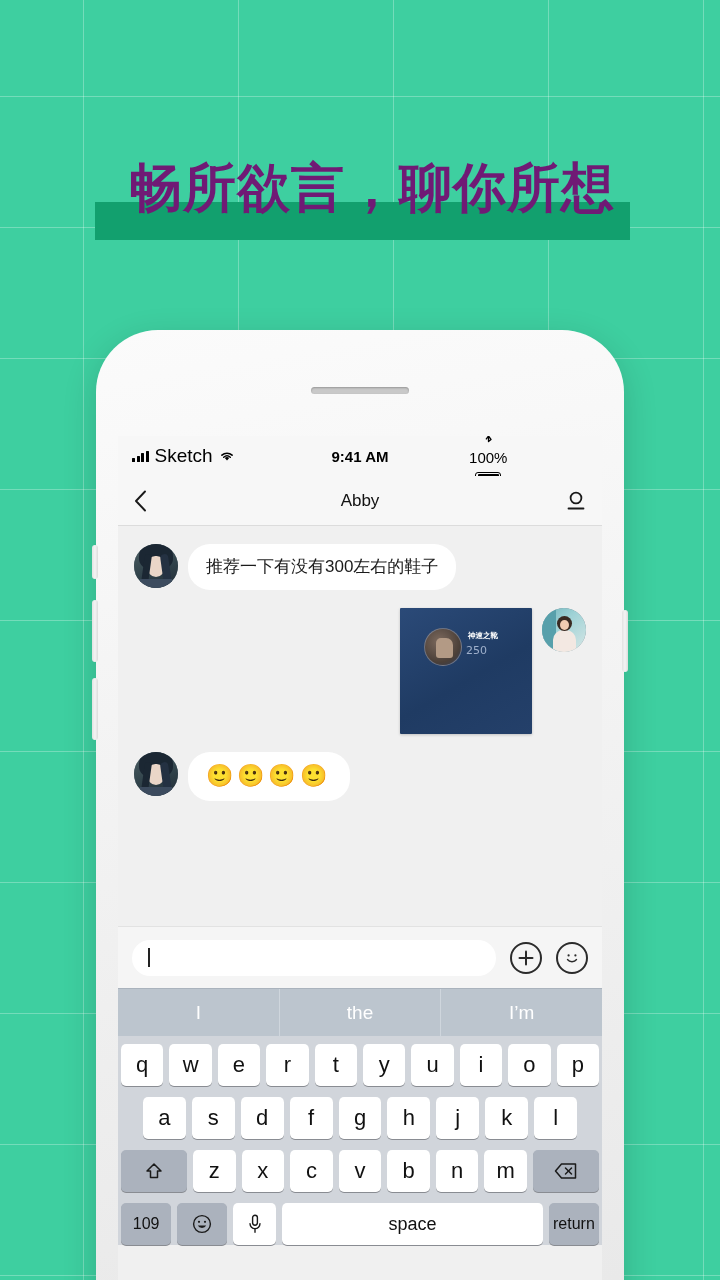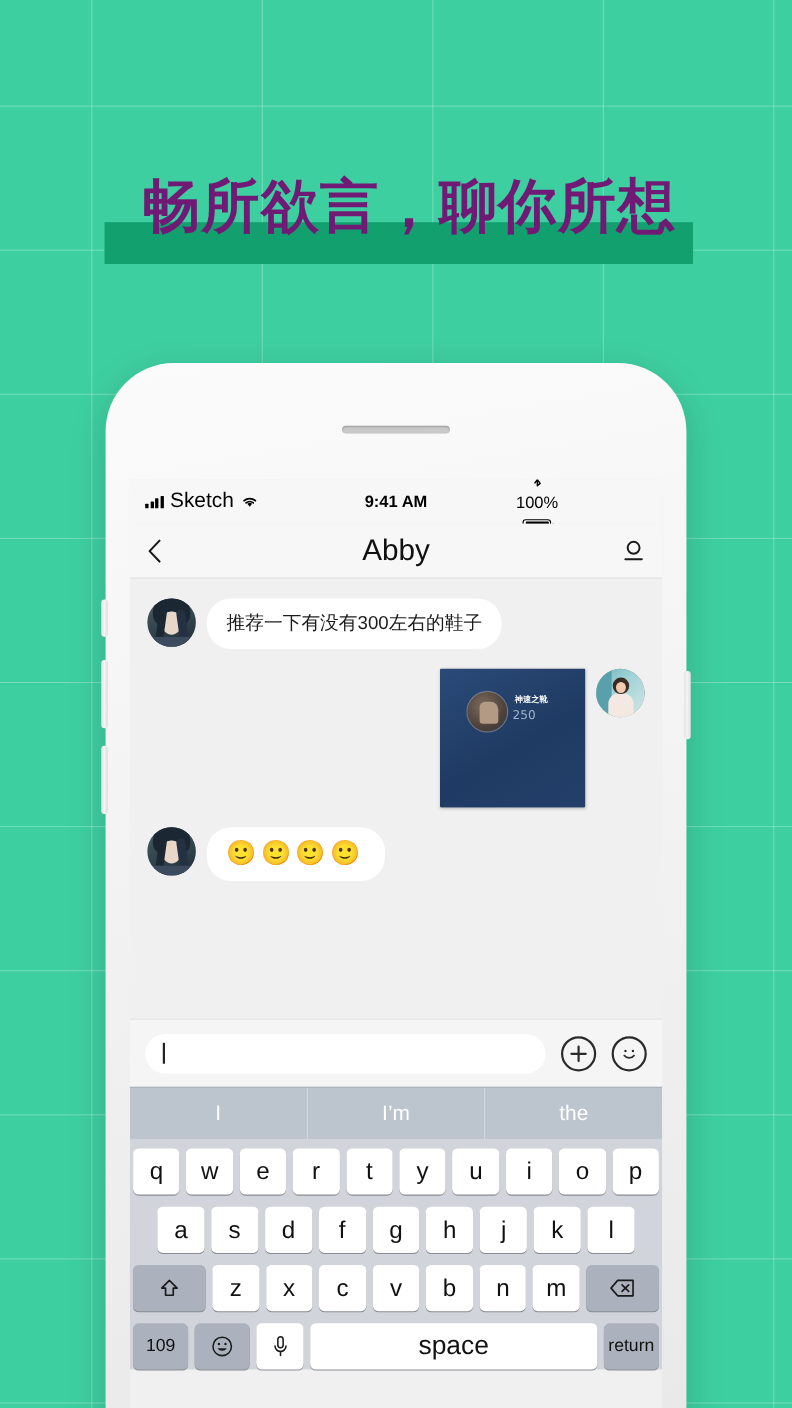--- a/index.html
+++ b/index.html
@@ -122,21 +122,21 @@
     height: 50px;
     background: #F7F7F7;
     border-bottom: 1px solid #dcdcdc;
     display: flex; align-items: center;
     padding: 0 16px;
     position: relative;
   }
   #nav-title {
     position: absolute; left: 0; right: 0;
     text-align: center;
-    font-size: 27px;
+    font-size: 17px;
     color: #111;
   }
   .nav-ico { z-index: 2; display:flex; align-items:center; }
   #nav-back { cursor: pointer; }
   #nav-profile { margin-left: auto; cursor: pointer; }
 
   
   #chat {
     height: 400px;
     background: #F0F0F0;
@@ -278,21 +278,21 @@
     font-size: 22px; color: #111;
     cursor: pointer;
     font-family: "Liberation Sans", sans-serif;
   }
   .krow.r2 { padding: 0 22px; }
   .key.fn {
     background: #ABB2BD;
     box-shadow: 0 1px 0 #898c92;
   }
   .key.wide   { flex: 1.55 1 0; }
-  .key.space  { flex: 5.2 1 0; font-size: 24px; }
+  .key.space  { flex: 5.2 1 0; font-size: 18px; }
   .key.small  { font-size: 16px; }
   .key.mic    { flex: .85 1 0; background:#fff; }
   .krow.r4 { gap: 6px; padding: 0; }
 </style>
 </head>
 <body>
 
 <div id="stage">
   <div id="grid"></div>
 
@@ -414,22 +414,22 @@
           <svg width="20" height="20" viewBox="0 0 20 20">
             <circle cx="6.6" cy="7.4" r="1.1" fill="#2b2b2b"></circle>
             <circle cx="13.4" cy="7.4" r="1.1" fill="#2b2b2b"></circle>
             <path d="M5.6 11.6 A5 4 0 0 0 14.4 11.6" stroke="#2b2b2b" stroke-width="1.6" fill="none" stroke-linecap="round"></path>
           </svg>
         </div>
       </div>
 
       <div id="predict">
         <div class="pred">I</div>
+        <div class="pred">the</div>
         <div class="pred">I’m</div>
-        <div class="pred">the</div>
       </div>
 
       <div id="keyboard">
         <div class="krow r1">
           <div class="key">q</div>
           <div class="key">w</div>
           <div class="key">e</div>
           <div class="key">r</div>
           <div class="key">t</div>
           <div class="key">y</div>

